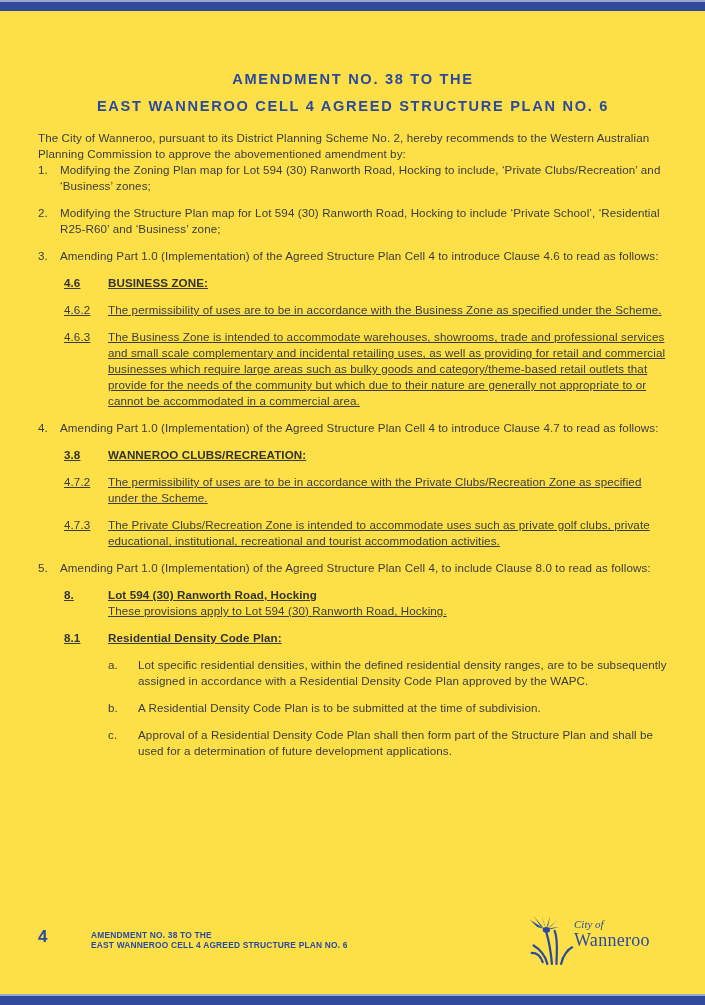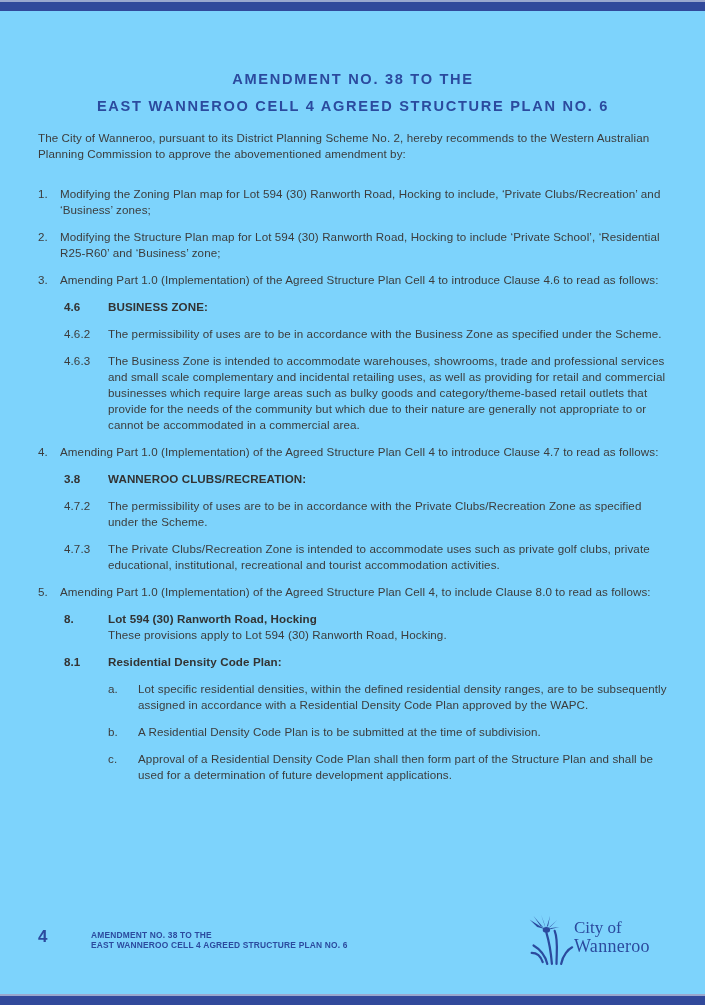--- a/index.html
+++ b/index.html
@@ -1,21 +1,21 @@
 <!DOCTYPE html>
 <html><head>
 <meta charset="utf-8">
 <style>
   * { box-sizing: border-box; margin: 0; padding: 0; }
   html, body { background: #e8e8e8; }
   .page {
     position: relative;
     width: 705px; height: 1005px;
     margin: 0 auto;
-    background: #7dd3fc;
+    background: #fde047;
     font-family: "Liberation Sans", sans-serif;
     color: #3c3c3c;
     overflow: hidden;
   }
   .bar {
     position: absolute; left: 0; width: 100%;
     height: 11px; background: #31499b;
     border-top: 2px solid #9aa7ce;
   }
   .bar.top { top: 0; }
@@ -29,24 +29,24 @@
   .title-line {
     text-align: center;
     color: #2b4a9e;
     font-weight: bold;
     font-size: 14.6px;
     letter-spacing: 1.7px;
     line-height: 27px;
   }
   .title-block { margin-bottom: 10px; }
 
-  .para { margin-bottom: 24px; }
+  .para { margin-bottom: 0; }
   .row { display: flex; margin-bottom: 11px; }
   .row .num { flex: 0 0 22px; }
-  .row.l2 { padding-left: 26px; }
+  .row.l2 { padding-left: 26px; text-decoration: underline; }
   .row.l2 .num { flex: 0 0 44px; }
   .row.l3 { padding-left: 70px; }
   .row.l3 .num { flex: 0 0 30px; }
   .row .txt { flex: 1 1 auto; }
   .bold { font-weight: bold; color: #333333; }
   .mt5 { margin-top: 5px; }
 
   .page-number {
     position: absolute; left: 38px; top: 927px;
     color: #2b4a9e; font-weight: bold; font-size: 17px;
@@ -60,21 +60,21 @@
   .logo {
     position: absolute; left: 528px; top: 914px;
     width: 142px; height: 54px;
     display: flex; align-items: flex-start;
     color: #2b4a9e;
   }
   .logo-icon { width: 46px; height: 52px; flex: 0 0 auto; }
   .logo-text { padding-top: 5px; line-height: 1; }
   .logo-cityof {
     font-family: "Liberation Serif", serif;
-    font-size: 17px; display: block;
+    font-style: italic; font-size: 11px; display: block;
   }
   .logo-wanneroo {
     font-family: "Liberation Serif", serif;
     font-size: 18px; display: block; margin-top: 1px; letter-spacing: 0.3px;
   }
 </style>
 </head>
 <body>
 
 <div class="page">

